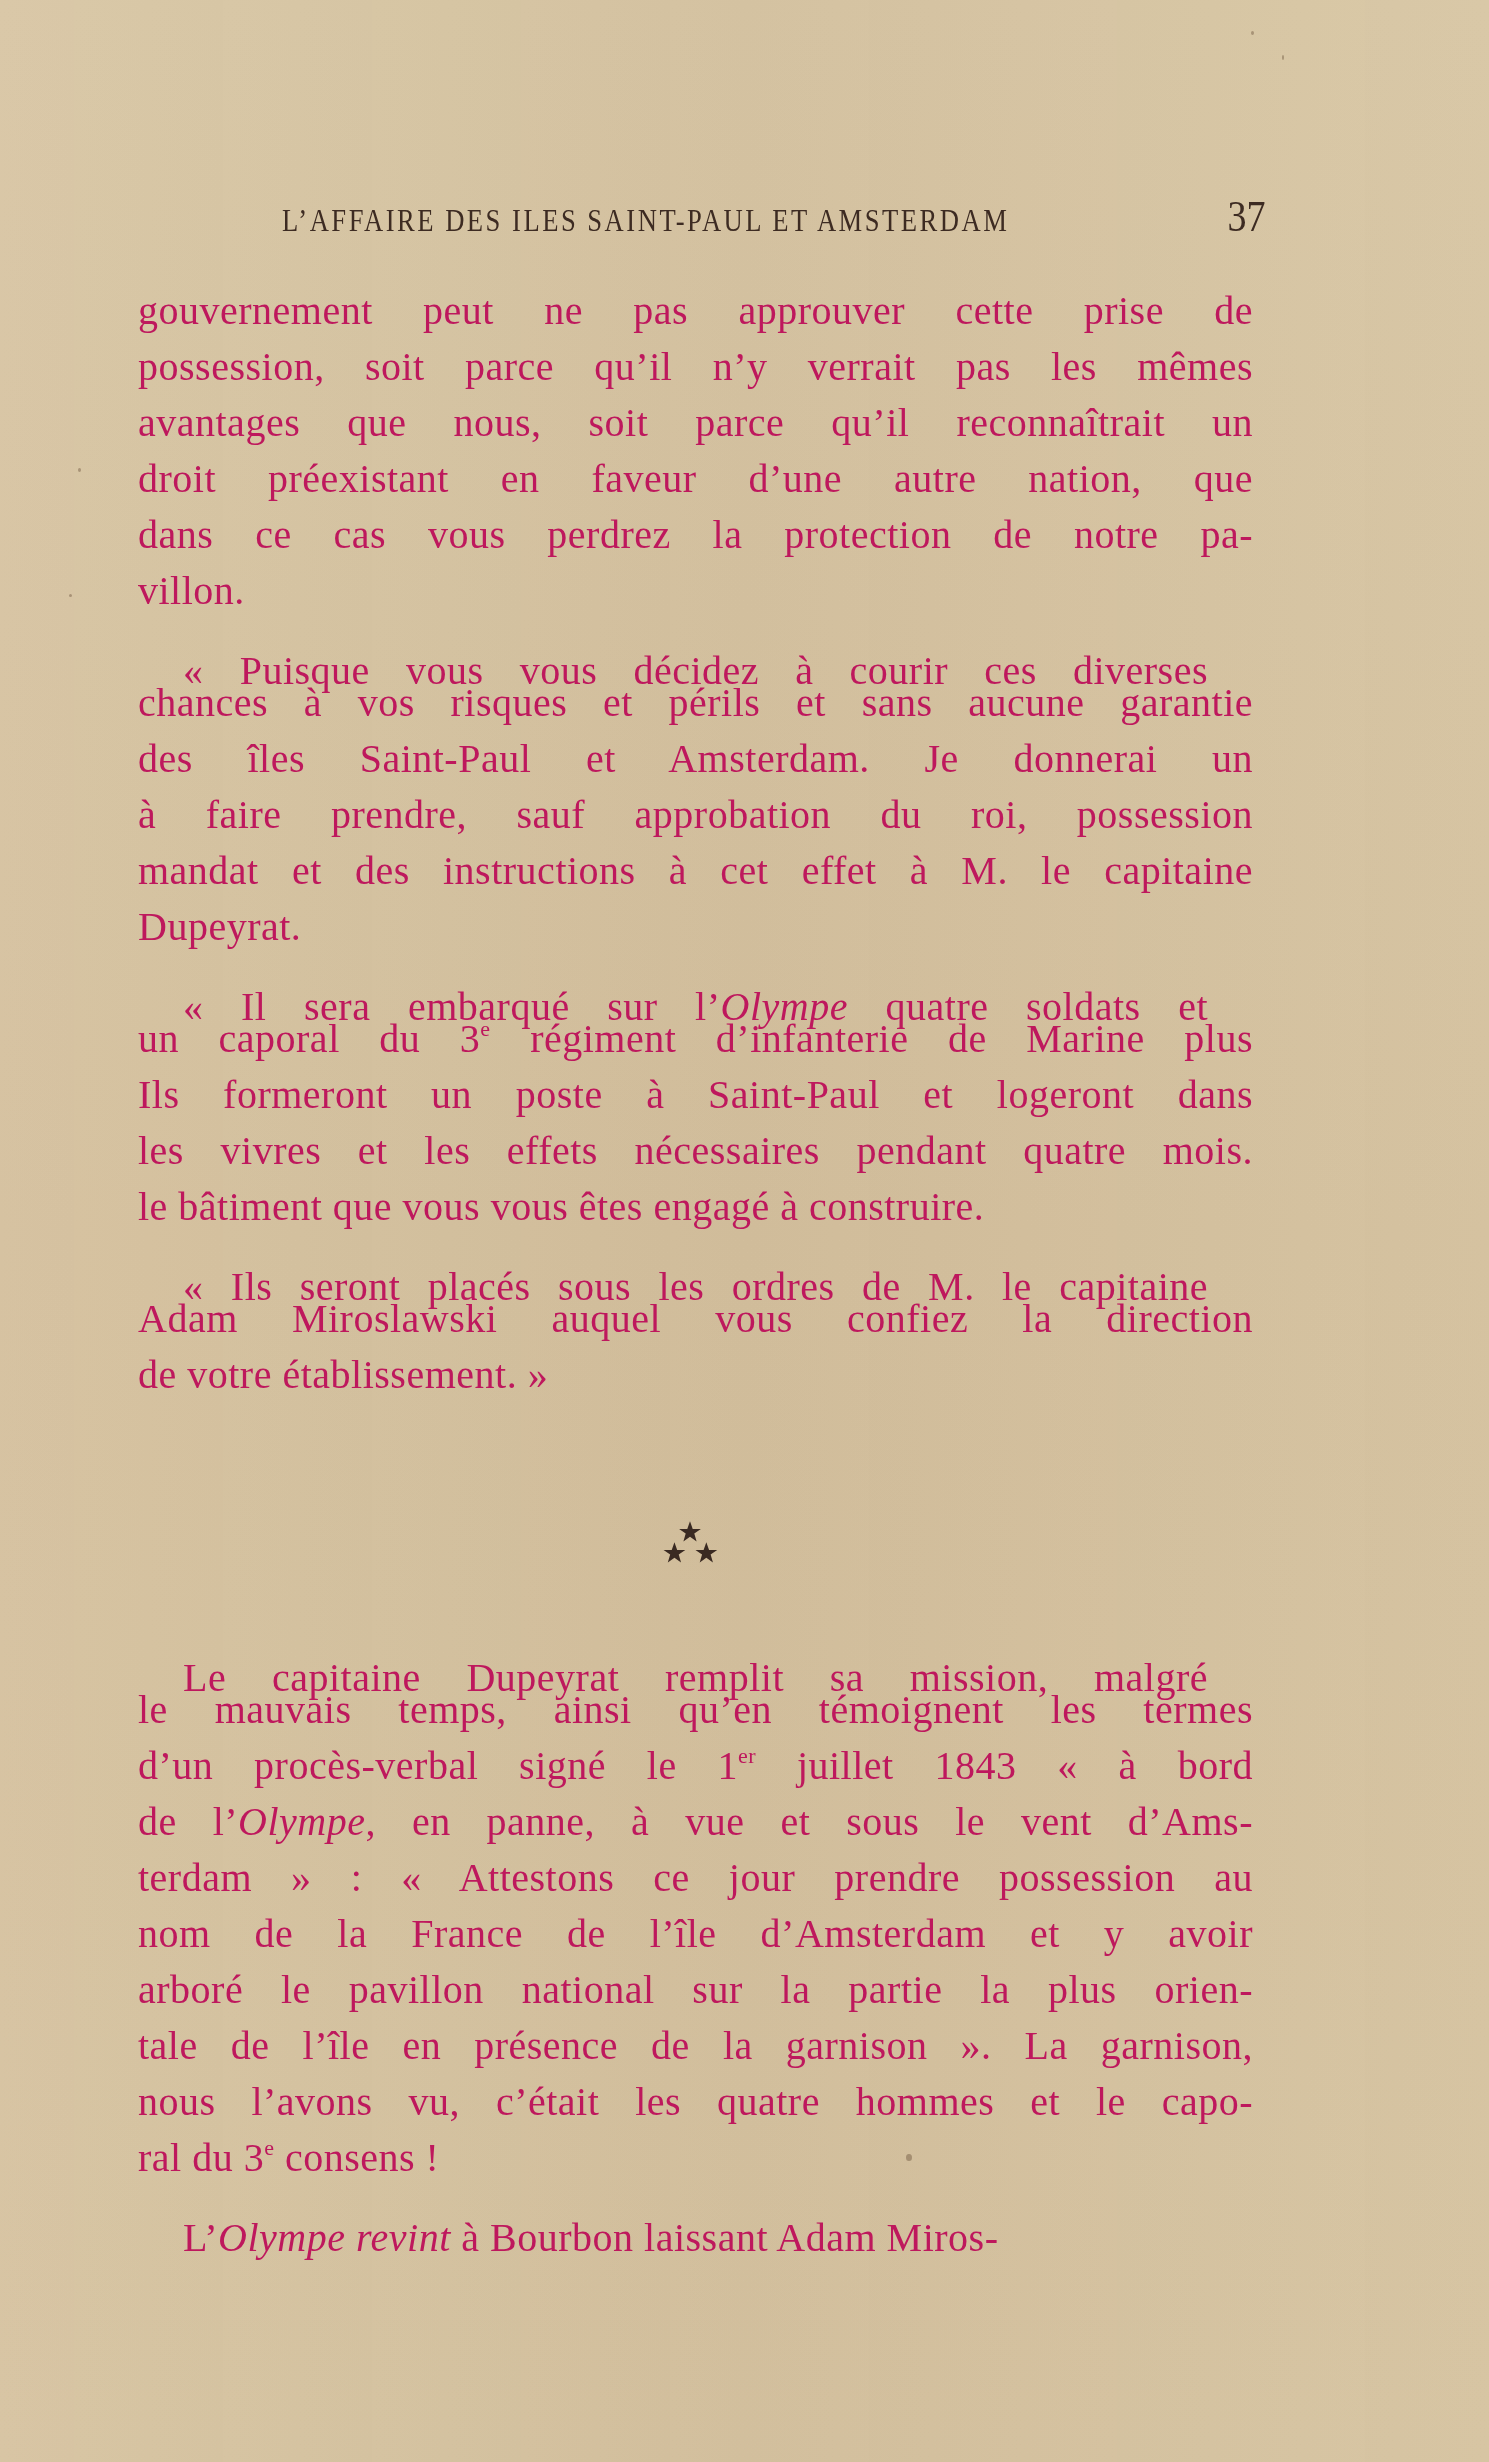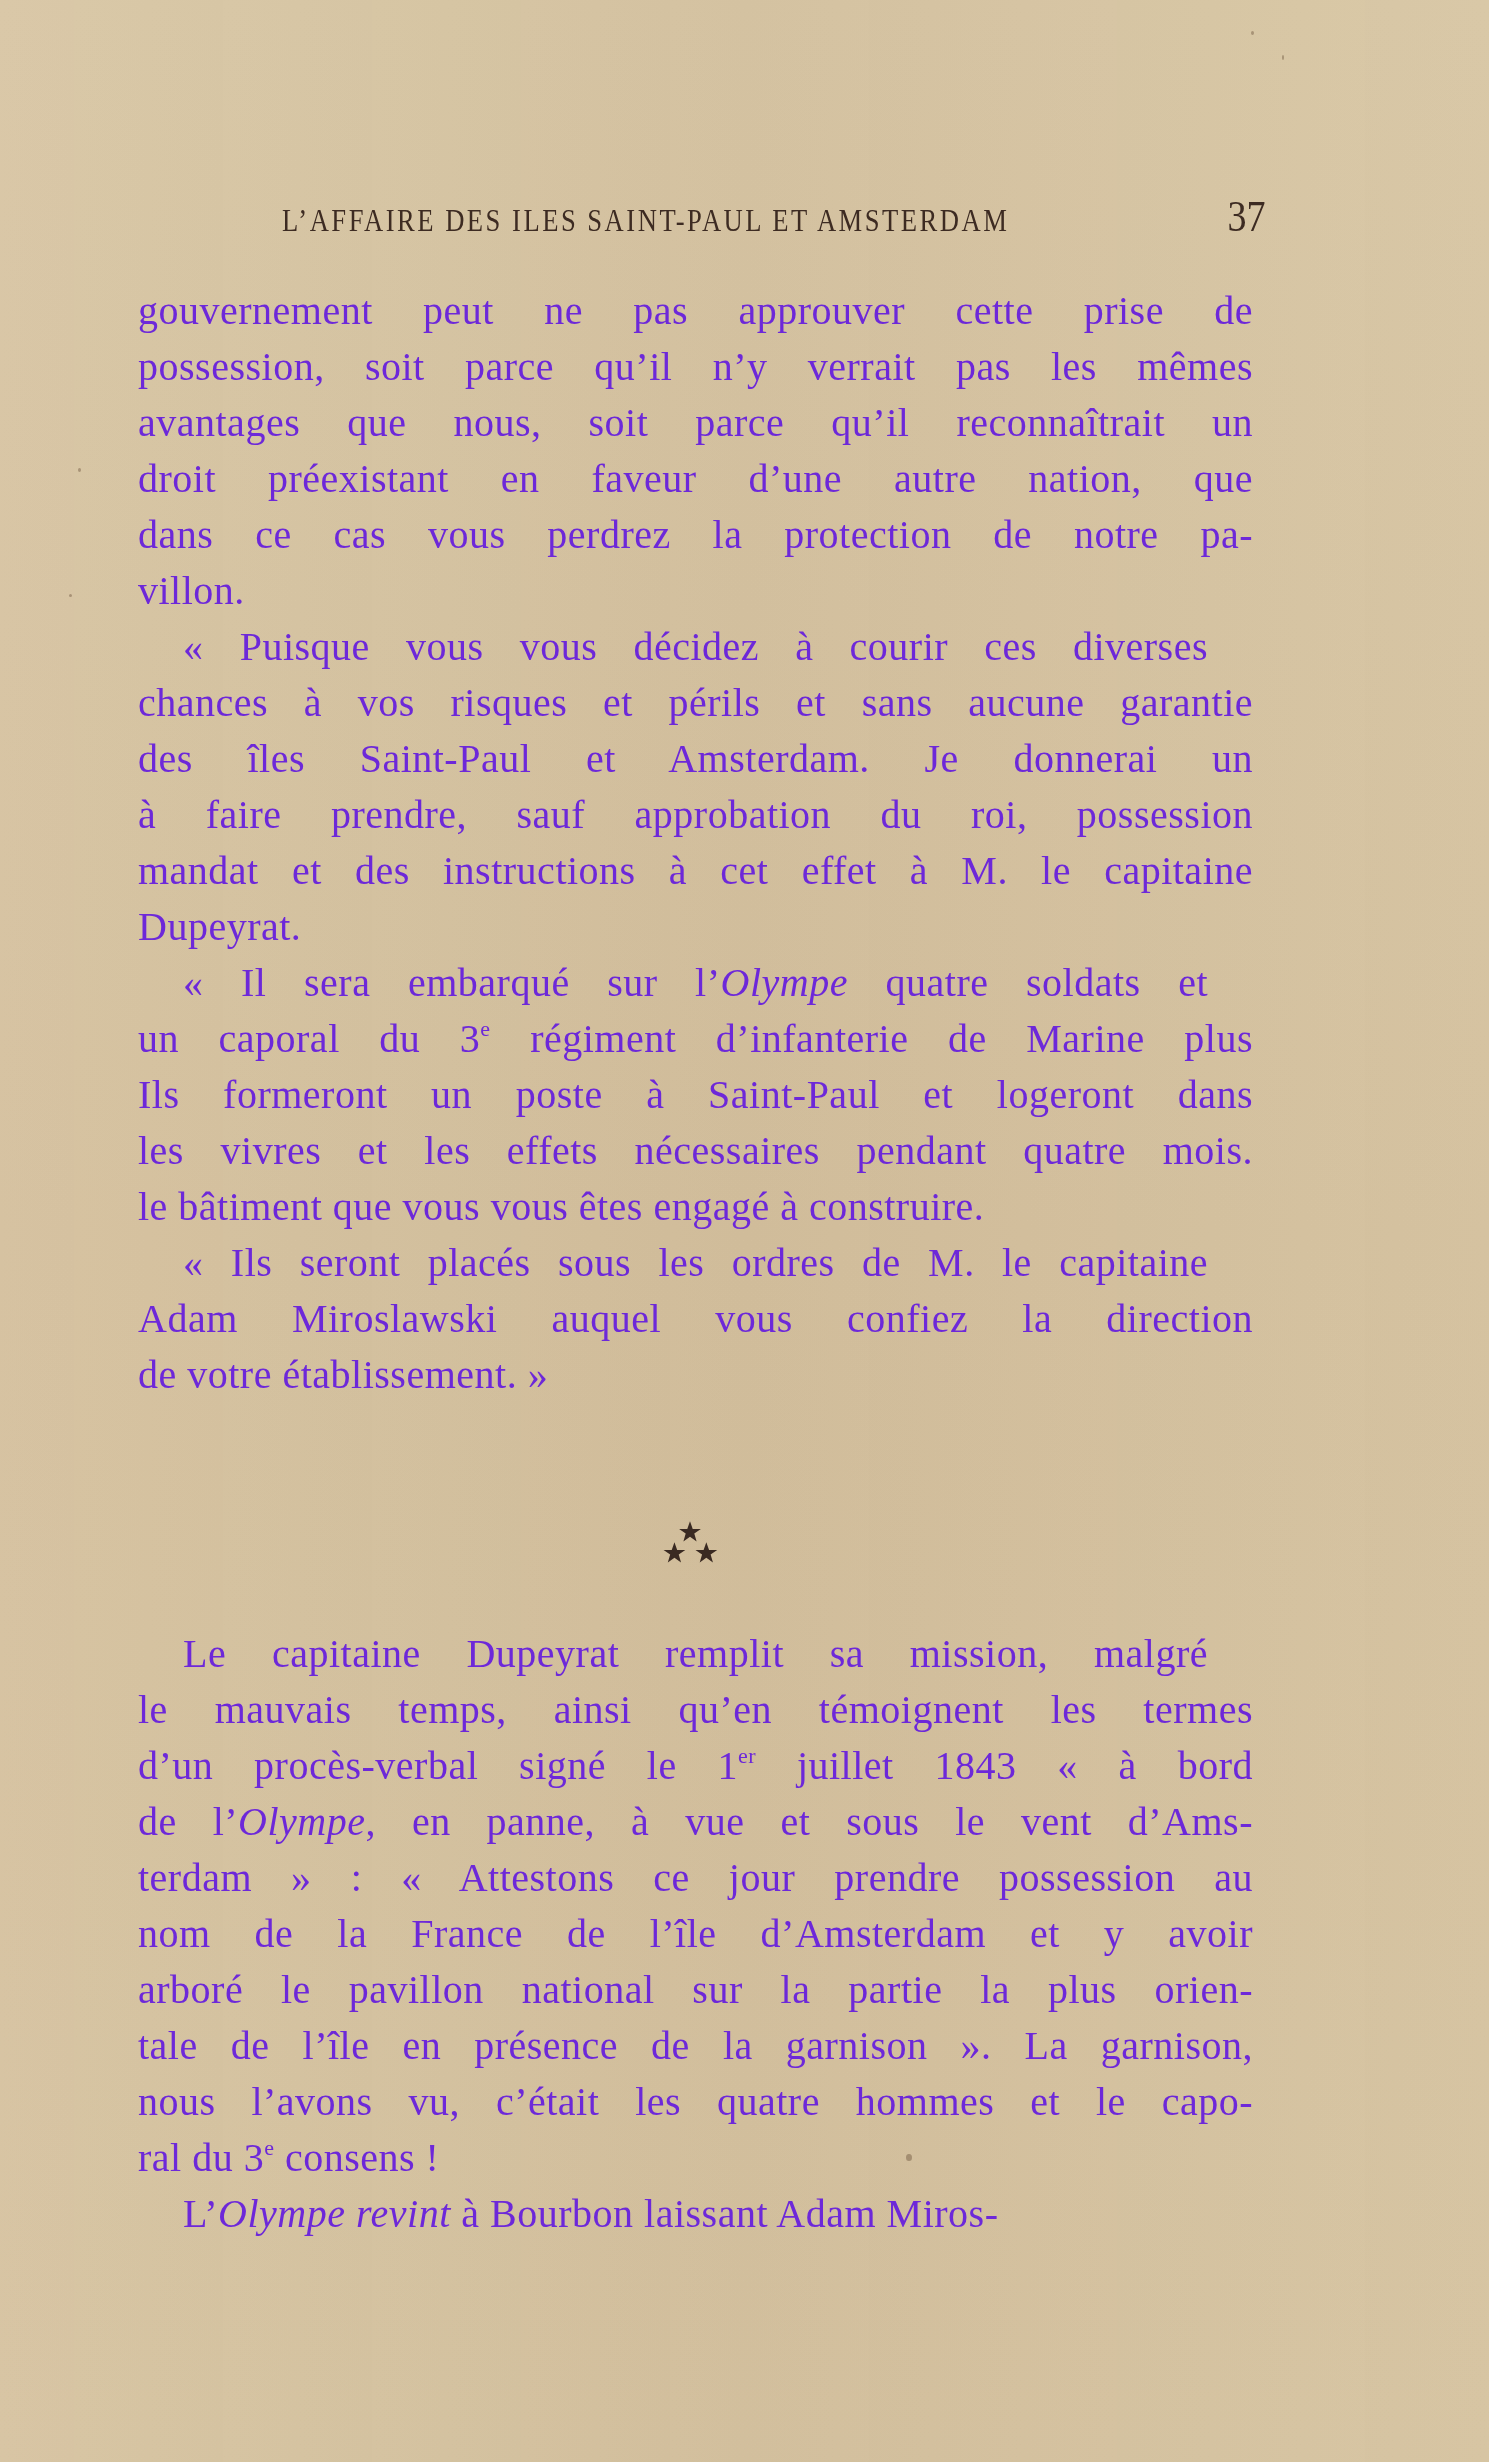--- a/index.html
+++ b/index.html
@@ -62,40 +62,41 @@
     }
     .line {
       display: block;
       height: 56px;
       line-height: 56px;
       font-family: "Liberation Serif", "DejaVu Serif", serif;
       font-size: 40px;
       text-align: justify;
       text-align-last: justify;
       white-space: nowrap;
-      color: #6d28d9;
+      color: #be185d;
       letter-spacing: 0.5px;
     }
     .line.last {
       text-align-last: left;
     }
     .line.indent {
       padding-left: 45px;
     }
     .line .inner {
       display: inline-block;
       width: 100%;
       text-align: justify;
       text-align-last: justify;
     }
     .line.last .inner {
       text-align-last: left;
     }
     .line.indent .inner {
       width: calc(100% - 45px);
+      margin-top: 24px;
     }
     em, .ital {
       font-style: italic;
     }
     sup {
       font-size: 0.55em;
       vertical-align: 0.75em;
       line-height: 0;
     }
     .ornament {

